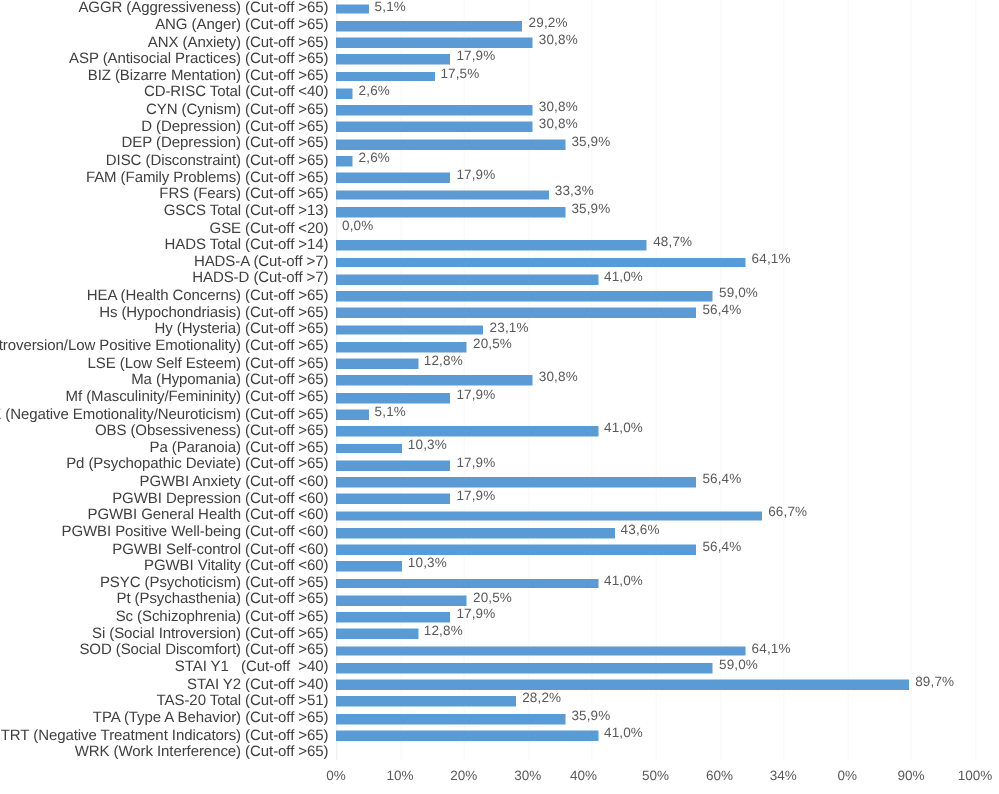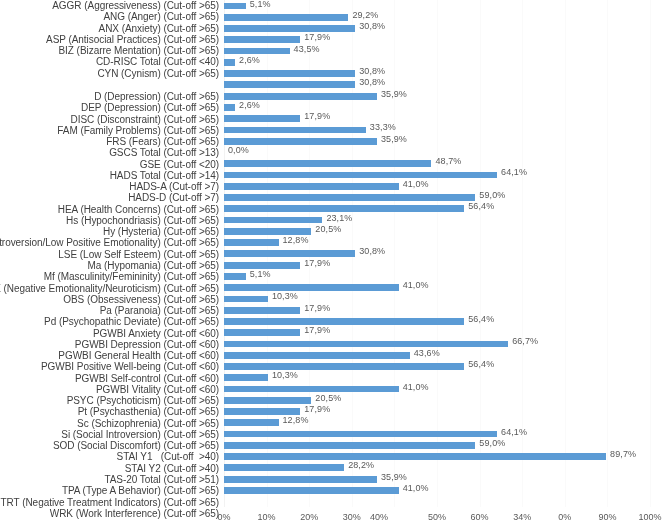--- a/index.html
+++ b/index.html
@@ -109,21 +109,21 @@
 <div id="chart">
 
   <div class="cats" id="cats">
       <div class="cat" style="height: 11.2667px;">AGGR (Aggressiveness) (Cut-off &gt;65)</div>
       <div class="cat" style="height: 11.2667px;">ANG (Anger) (Cut-off &gt;65)</div>
       <div class="cat" style="height: 11.2667px;">ANX (Anxiety) (Cut-off &gt;65)</div>
       <div class="cat" style="height: 11.2667px;">ASP (Antisocial Practices) (Cut-off &gt;65)</div>
       <div class="cat" style="height: 11.2667px;">BIZ (Bizarre Mentation) (Cut-off &gt;65)</div>
       <div class="cat" style="height: 11.2667px;">CD-RISC Total (Cut-off &lt;40)</div>
       <div class="cat" style="height: 11.2667px;">CYN (Cynism) (Cut-off &gt;65)</div>
-      <div class="cat" style="height: 11.2667px; margin-top: 12px;">D (Depression) (Cut-off &gt;65)</div>
+      <div class="cat" style="height: 11.2667px;">D (Depression) (Cut-off &gt;65)</div>
       <div class="cat" style="height: 11.2667px; padding-left: 8px;">DEP (Depression) (Cut-off &gt;65)</div>
       <div class="cat" style="height: 11.2667px;">DISC (Disconstraint) (Cut-off &gt;65)</div>
       <div class="cat" style="height: 11.2667px;">FAM (Family Problems) (Cut-off &gt;65)</div>
       <div class="cat" style="height: 11.2667px;">FRS (Fears) (Cut-off &gt;65)</div>
       <div class="cat" style="height: 11.2667px;">GSCS Total (Cut-off &gt;13)</div>
       <div class="cat" style="height: 11.2667px;">GSE (Cut-off &lt;20)</div>
       <div class="cat" style="height: 11.2667px;">HADS Total (Cut-off &gt;14)</div>
       <div class="cat" style="height: 11.2667px;">HADS-A (Cut-off &gt;7)</div>
       <div class="cat" style="height: 11.2667px;">HADS-D (Cut-off &gt;7)</div>
       <div class="cat" style="height: 11.2667px;">HEA (Health Concerns) (Cut-off &gt;65)</div>
@@ -182,21 +182,21 @@
         <div class="row" style="height: 11.2667px;">
           <div class="bar" style="width: 131.208px; background: rgb(91, 155, 213);"></div>
           <div class="value" style="left: 135.208px;">30,8%</div>
         </div>
         <div class="row" style="height: 11.2667px;">
           <div class="bar" style="width: 76.254px; background: rgb(91, 155, 213);"></div>
           <div class="value" style="left: 80.254px;">17,9%</div>
         </div>
         <div class="row" style="height: 11.2667px;">
           <div class="bar" style="width: 65.604px; background: rgb(91, 155, 213);"></div>
-          <div class="value" style="left: 69.604px;">43,5%</div>
+          <div class="value" style="left: 69.604px;">17,5%</div>
         </div>
         <div class="row" style="height: 11.2667px;">
           <div class="bar" style="width: 11.076px; background: rgb(91, 155, 213);"></div>
           <div class="value" style="left: 15.076px;">2,6%</div>
         </div>
         <div class="row" style="height: 11.2667px;">
           <div class="bar" style="width: 131.208px; background: rgb(91, 155, 213);"></div>
           <div class="value" style="left: 135.208px;">30,8%</div>
         </div>
         <div class="row" style="height: 11.2667px;">
@@ -347,21 +347,21 @@
           <div class="value" style="left: 178.66px;">41,0%</div>
         </div>
       </div>
   </div>
 
   <div class="xaxis" id="xaxis">
       <div class="xtick" style="left: 0px;">0%</div>
       <div class="xtick" style="left: 42.6px;">10%</div>
       <div class="xtick" style="left: 85.2px;">20%</div>
       <div class="xtick" style="left: 127.8px;">30%</div>
-      <div class="xtick" style="left: 155px;">40%</div>
+      <div class="xtick" style="left: 165px;">40%</div>
       <div class="xtick" style="left: 213px;">50%</div>
       <div class="xtick" style="left: 255.6px;">60%</div>
       <div class="xtick" style="left: 298.2px;">34%</div>
       <div class="xtick" style="left: 340.8px;">0%</div>
       <div class="xtick" style="left: 383.4px;">90%</div>
       <div class="xtick" style="left: 426px;">100%</div>
     </div>
 
 </div>
 

